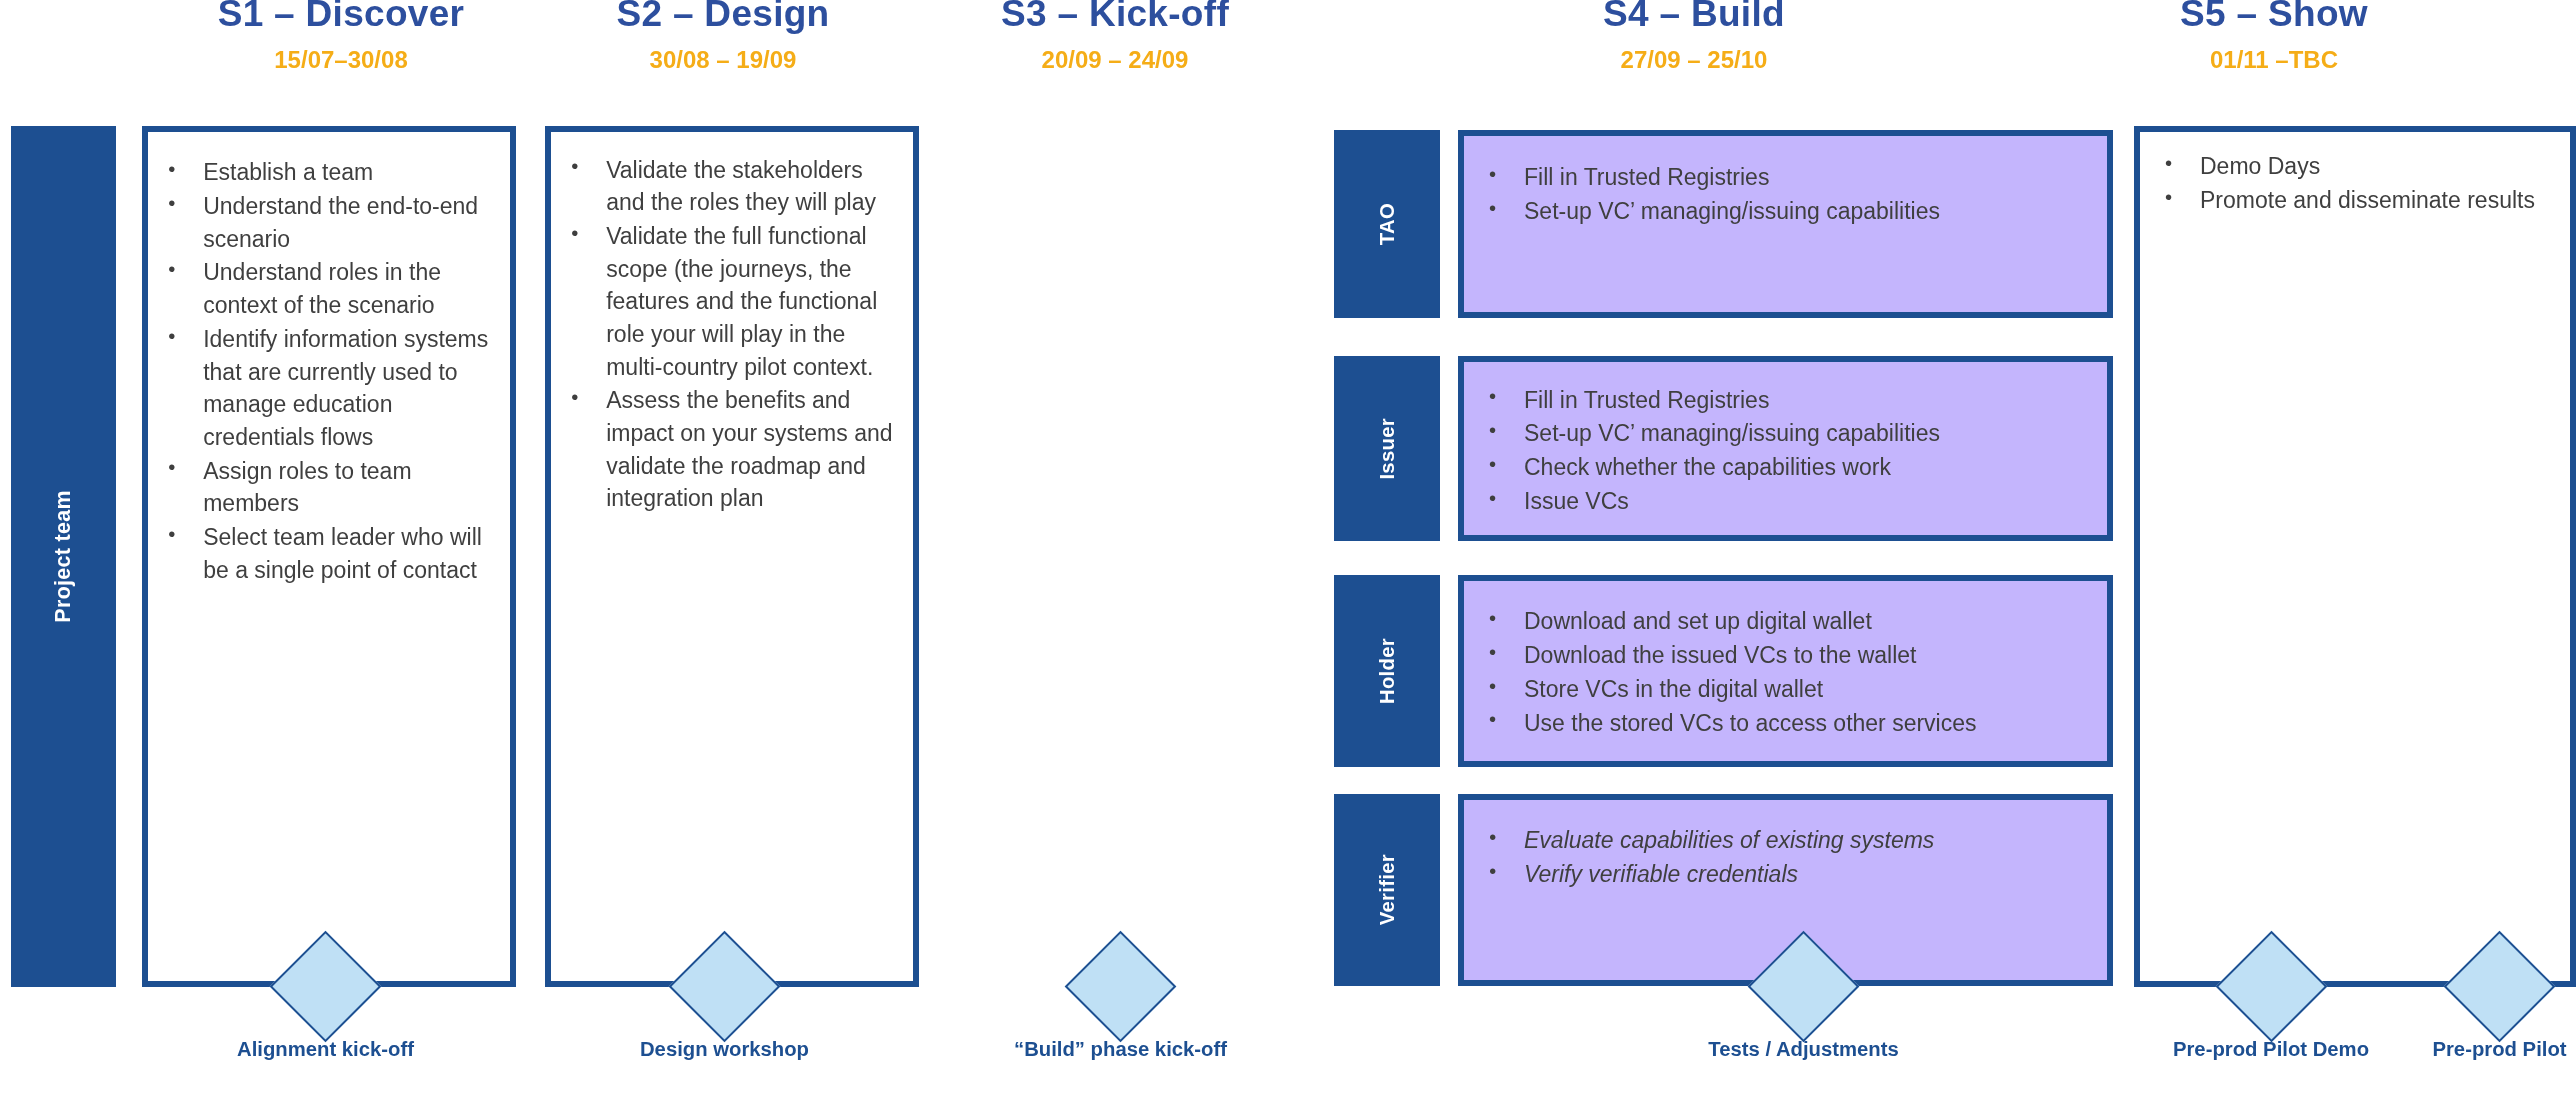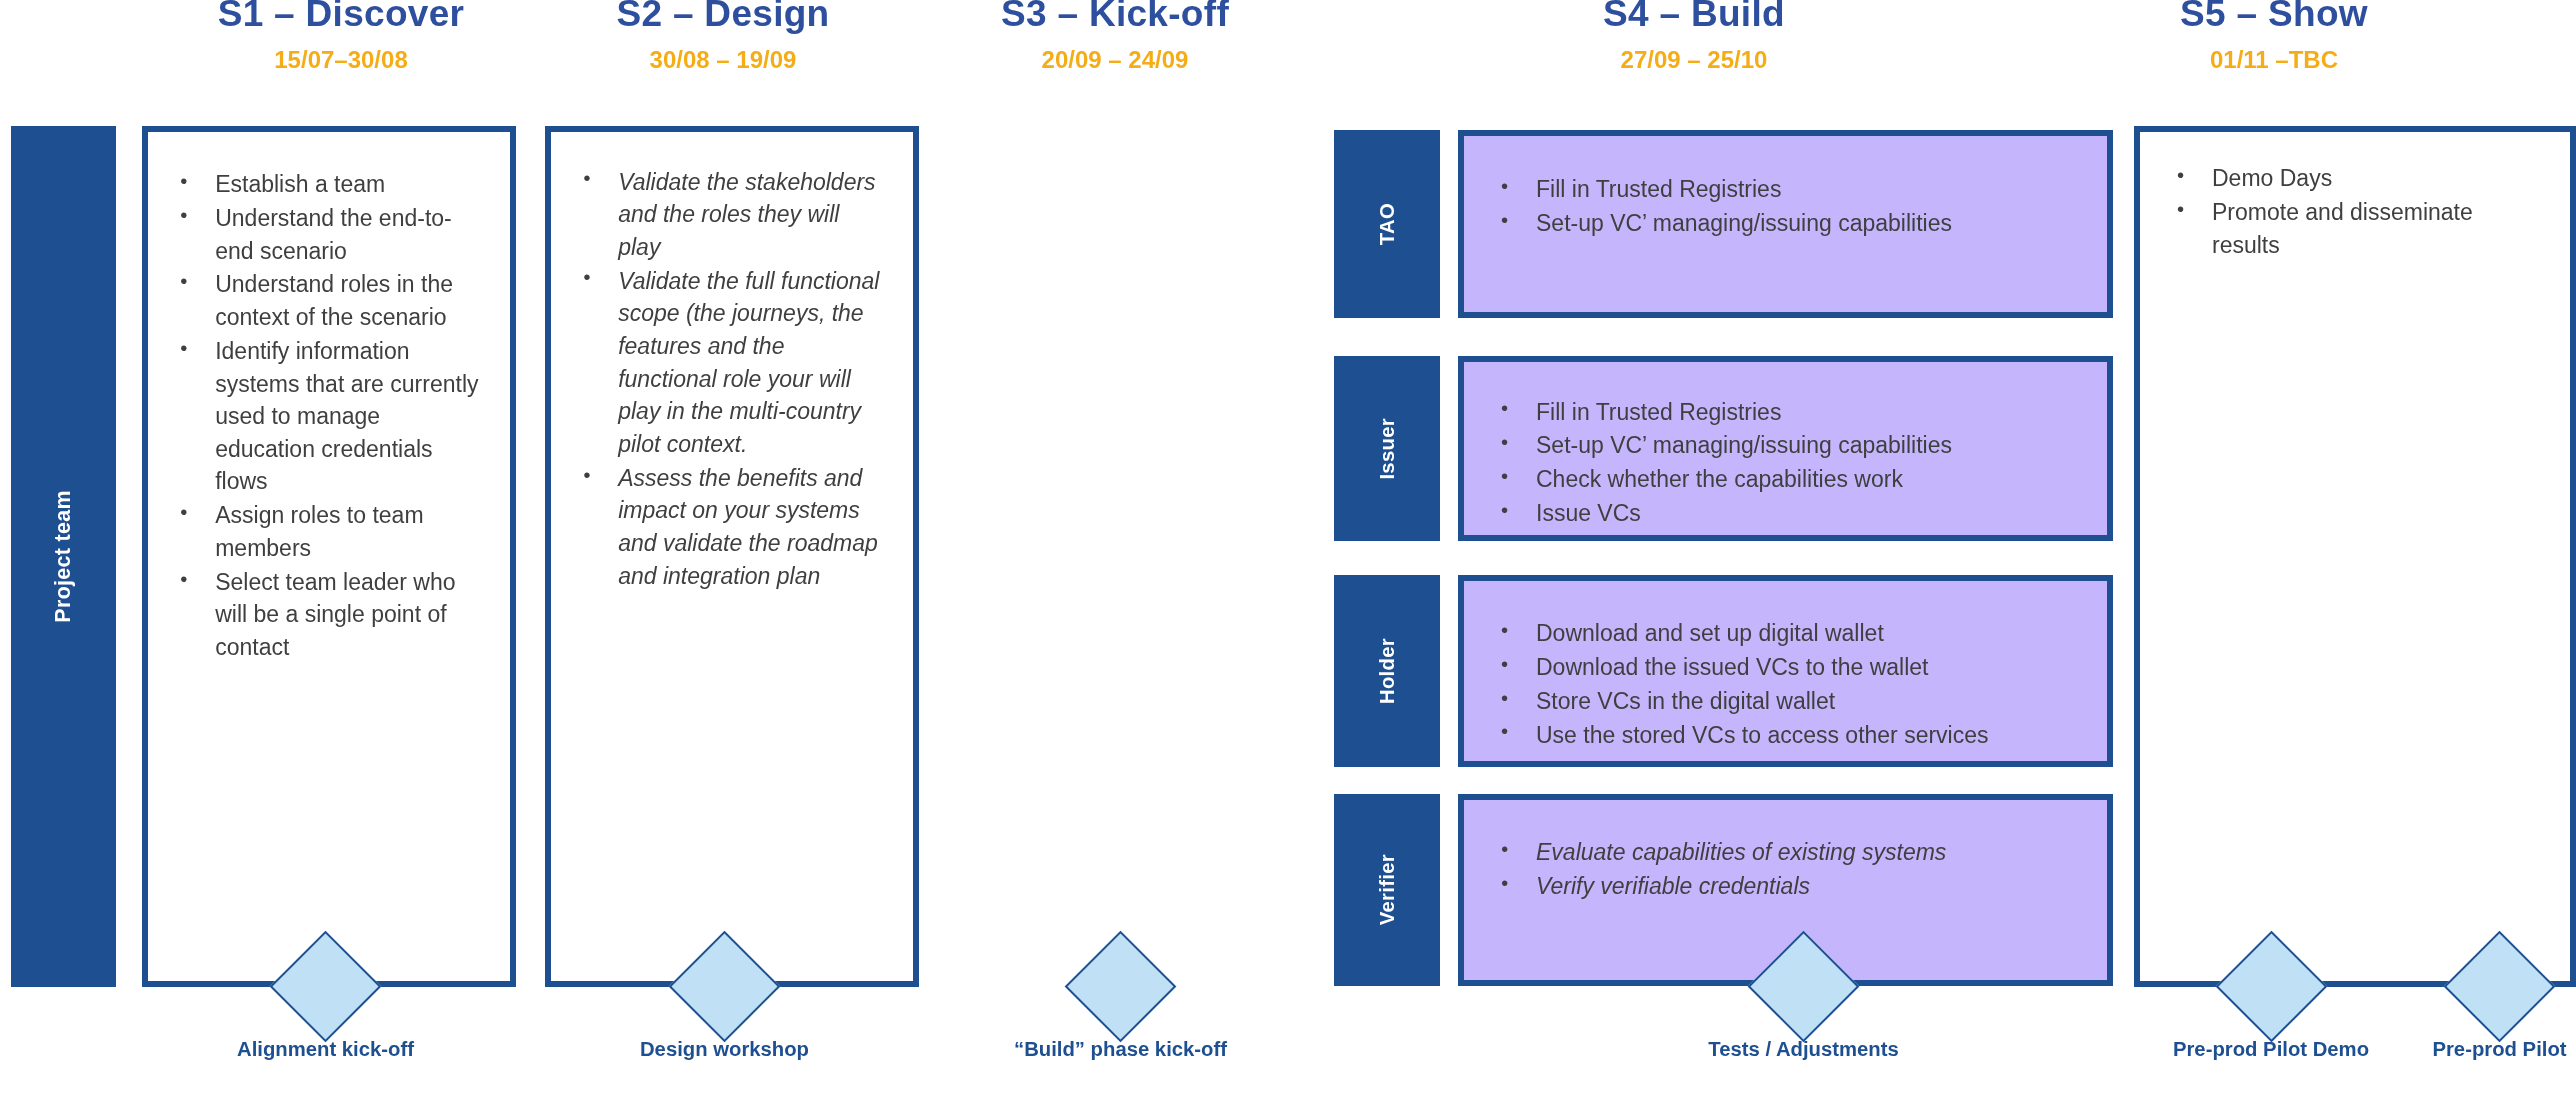--- a/index.html
+++ b/index.html
@@ -30,21 +30,21 @@
     color:#ffffff;font-weight:700;font-size:21.5px;letter-spacing:0.3px;
   }
 
   
   .phase-box{
     position:absolute;border:6.6px solid #1d4f91;background:#ffffff;
     box-sizing:border-box;
   }
 
   ul.blist{
-    list-style:none;margin:12px;padding:0;
+    list-style:none;margin:0;padding:0;
   }
   ul.blist li{
     position:relative;color:#3f3f3f;font-size:23px;line-height:1.42;
     padding-left:48px;margin-bottom:1.2px;
   }
   ul.blist li::before{
     content:"\2022";position:absolute;left:13px;top:-1.2px;
     color:#3f3f3f;font-size:20.3px;
   }
 
@@ -111,21 +111,21 @@
       <li>Establish a team</li>
       <li>Understand the end-to-end scenario</li>
       <li>Understand roles in the context of the scenario</li>
       <li>Identify information systems that are currently used to manage education credentials flows</li>
       <li>Assign roles to team members</li>
       <li>Select team leader who will be a single point of contact</li>
     </ul>
   </div>
 
   <div class="phase-box" style="left:545px;top:126px;width:374px;height:861px;">
-    <ul class="blist" style="padding:21.5px 16.7px 0 7.2px;font-style:italic;">
+    <ul class="blist" style="padding:21.5px 16.7px 0 7.2px;">
       <li>Validate the stakeholders and the roles they will play</li>
       <li>Validate the full functional scope (the journeys, the features and the functional role your will play in the multi-country pilot context.</li>
       <li>Assess the benefits and impact on your systems and validate the roadmap and integration plan</li>
     </ul>
   </div>
 
 
   <div class="role-bar" style="left:1334px;top:130px;width:106px;height:188px;">
     <span>TAO</span>
   </div>

